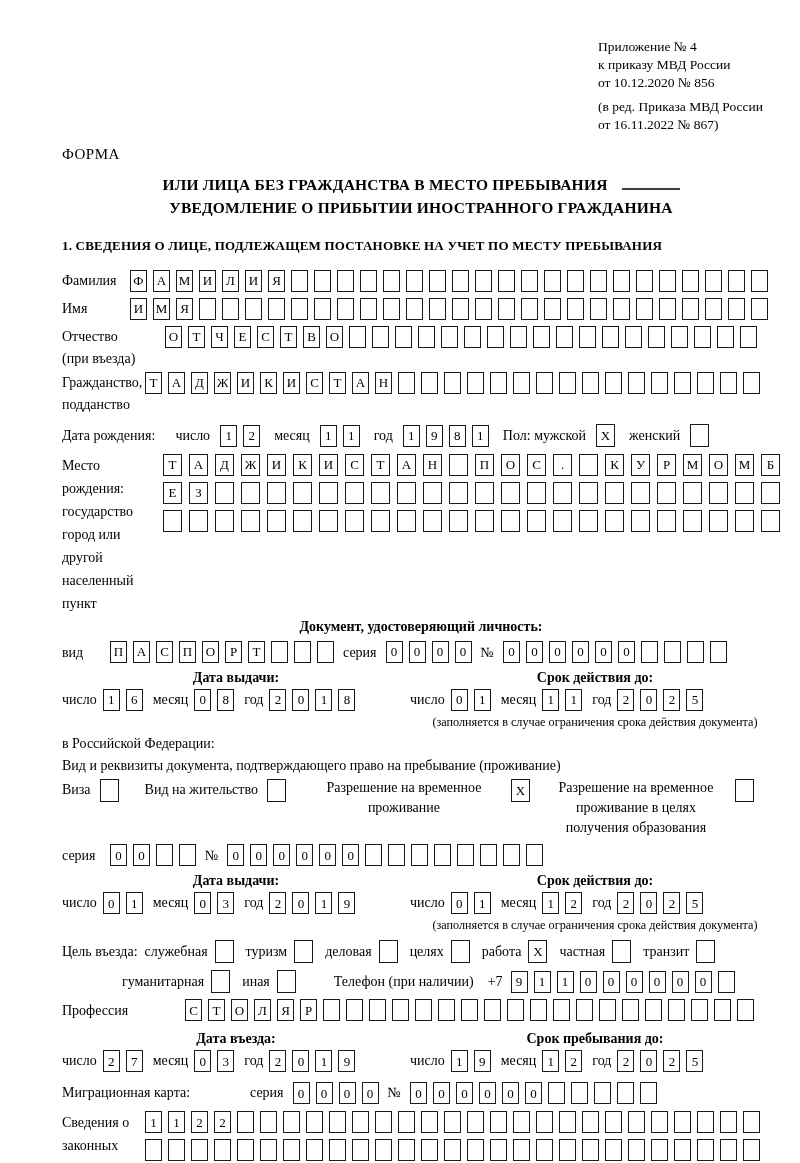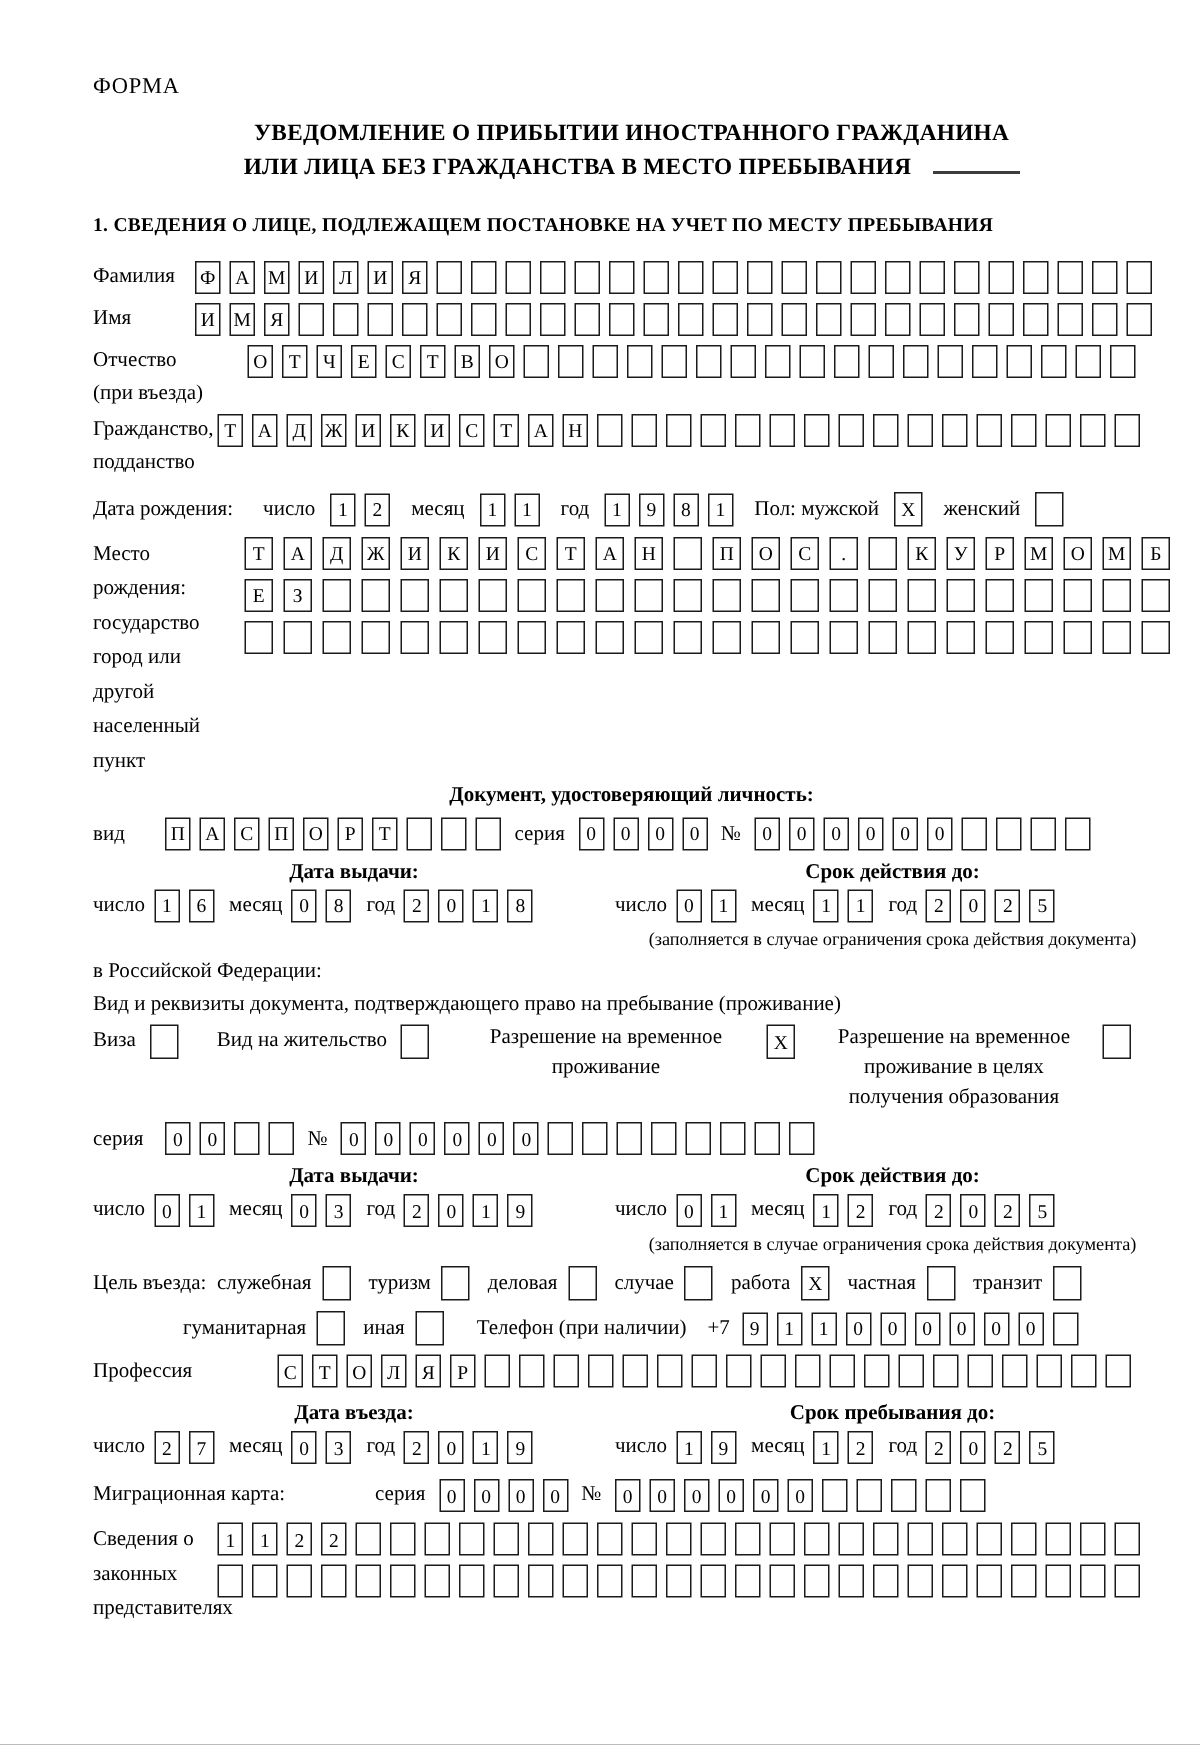--- a/index.html
+++ b/index.html
@@ -46,36 +46,43 @@
   .opt{display:flex;align-items:flex-start}
   .opt .olab{line-height:24px}
   .opt .cells{margin-left:9px;margin-top:1px}
   .opt3 .olab{width:196px;text-align:center;line-height:1.45;margin-left:20px}
   .opt4 .olab{width:180px;text-align:center;line-height:1.45;margin-left:16px}
   
   .prow{display:flex;align-items:center;margin-top:7px}
   .prow .plab{margin-right:7px}
   .prow .cells{margin-right:12px}
   .prow2{margin-left:60px}
-  .phone-lab{margin-left:10px;margin-right:14px}
+  .phone-lab{margin-left:26px;margin-right:14px}
   .phone-prefix{margin-right:8px}
 </style>
 </head>
 <body>
 
 <div class="page">
 
+  <div class="annex">
+    <div>Приложение № 4</div>
+    <div>к приказу МВД России</div>
+    <div>от 10.12.2020 № 856</div>
+    <div class="gap">(в ред. Приказа МВД России</div>
+    <div>от 16.11.2022 № 867)</div>
+  </div>
 
   <div class="forma">ФОРМА</div>
 
   <div class="title">
-    <div>УВЕДОМЛЕНИЕ О ПРИБЫТИИ ИНОСТРАННОГО ГРАЖДАНИНА</div>
     <div>
       <span>ИЛИ ЛИЦА БЕЗ ГРАЖДАНСТВА В МЕСТО ПРЕБЫВАНИЯ</span><span class="blank-line"></span>
     </div>
+    <div>УВЕДОМЛЕНИЕ О ПРИБЫТИИ ИНОСТРАННОГО ГРАЖДАНИНА</div>
   </div>
 
   <div class="sec1">1. СВЕДЕНИЯ О ЛИЦЕ, ПОДЛЕЖАЩЕМ ПОСТАНОВКЕ НА УЧЕТ ПО МЕСТУ ПРЕБЫВАНИЯ</div>
 
   <div class="row" style="margin-top:16px">
     <span class="lab w68">Фамилия</span>
     <span class="cells">
         <span class="cell">Ф</span>
         <span class="cell">А</span>
         <span class="cell">М</span>
@@ -522,21 +529,21 @@
         <span class="cell"></span>
       </span>
     <span class="plab">туризм</span>
     <span class="cells box">
         <span class="cell"></span>
       </span>
     <span class="plab">деловая</span>
     <span class="cells box">
         <span class="cell"></span>
       </span>
-    <span class="plab">случае</span>
+    <span class="plab">целях</span>
     <span class="cells box">
         <span class="cell"></span>
       </span>
     <span class="plab">работа</span>
     <span class="cells box">
         <span class="cell">X</span>
       </span>
     <span class="plab">частная</span>
     <span class="cells box">
         <span class="cell"></span>

